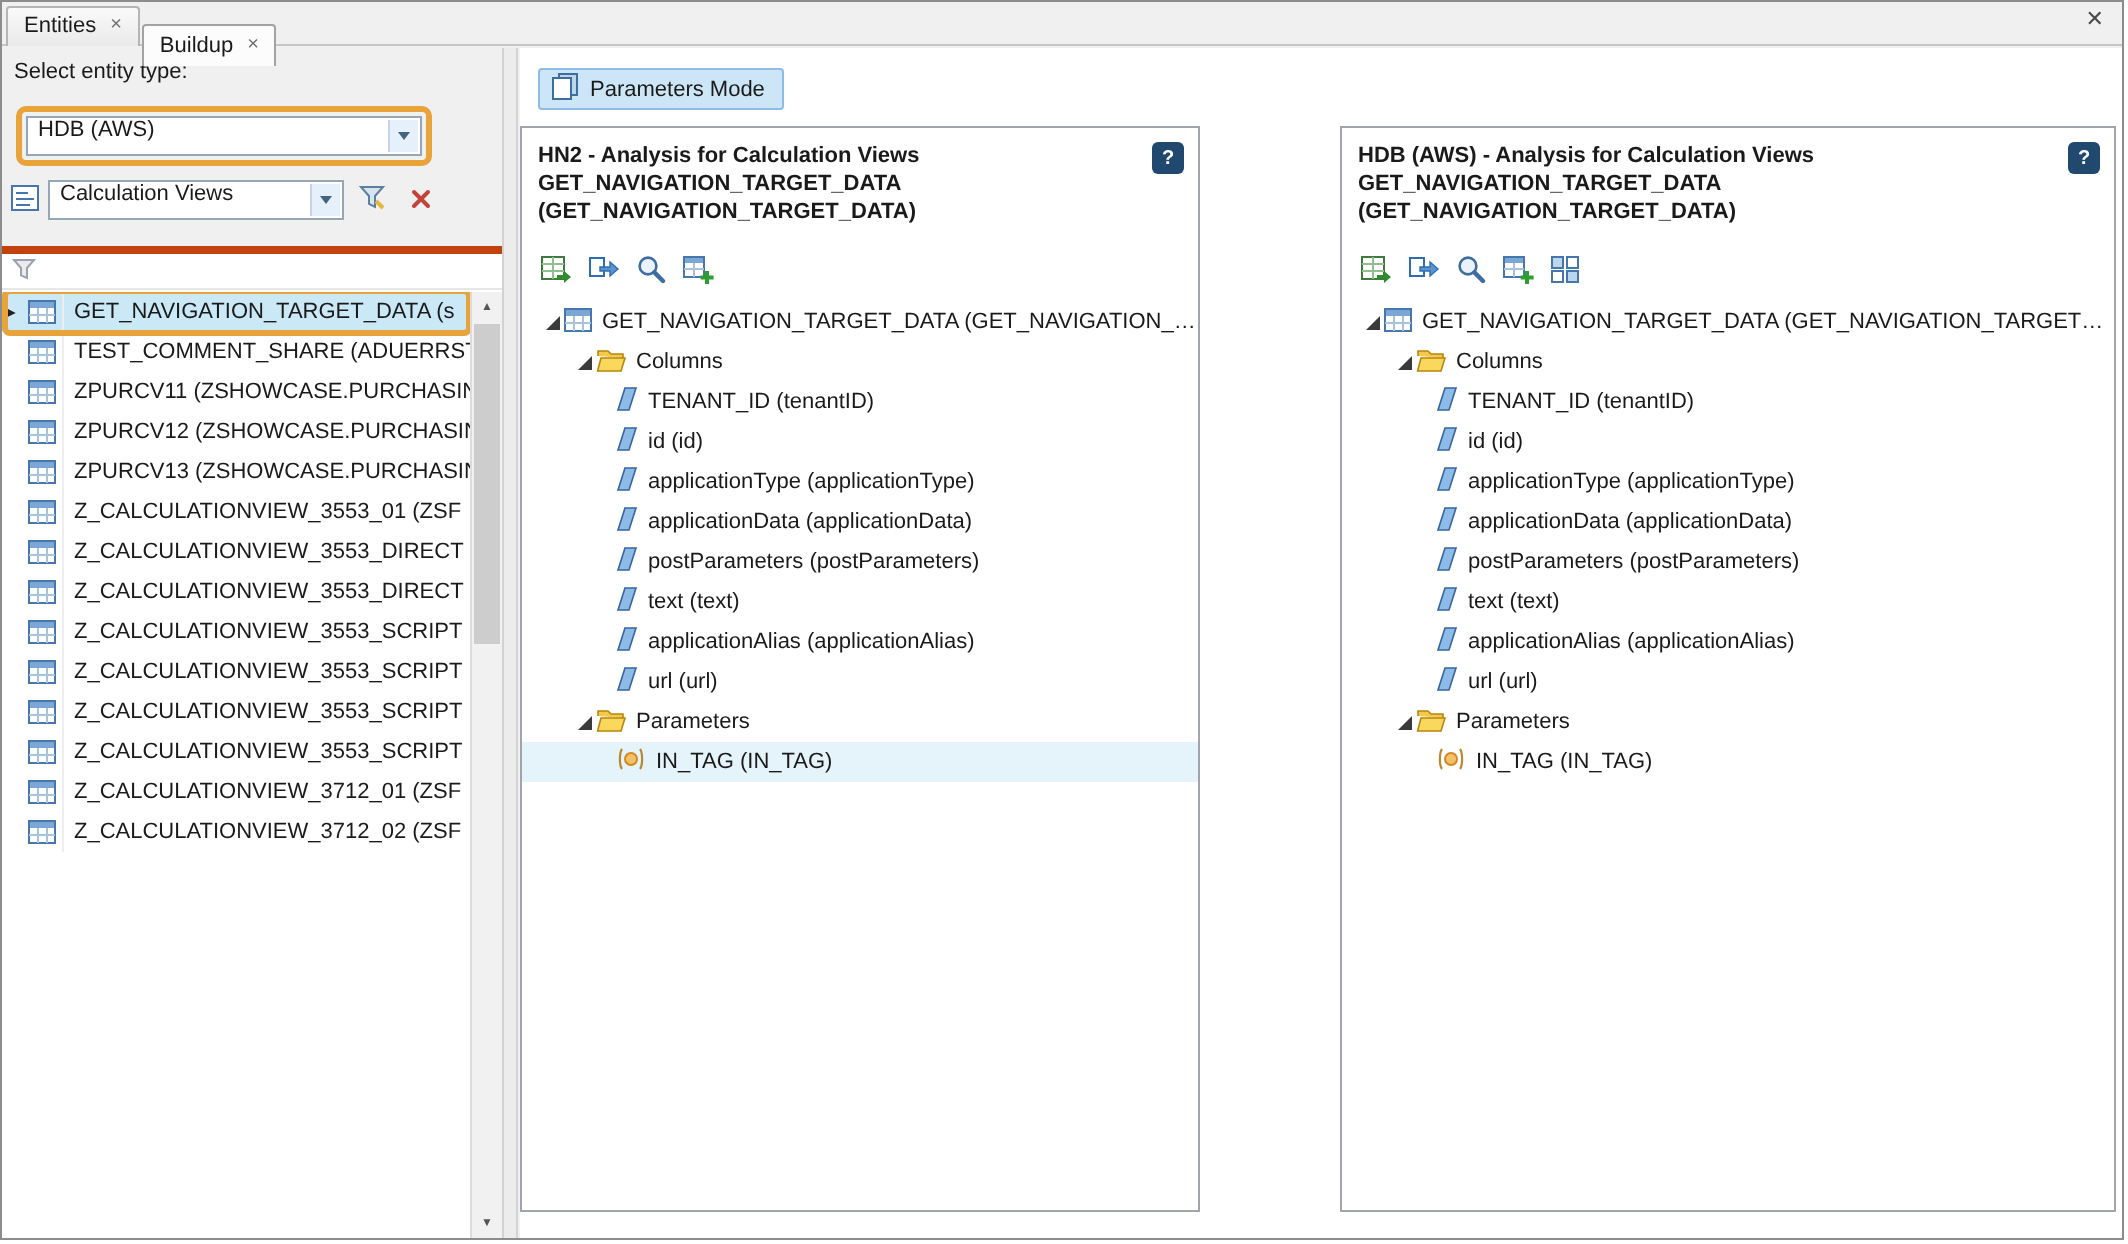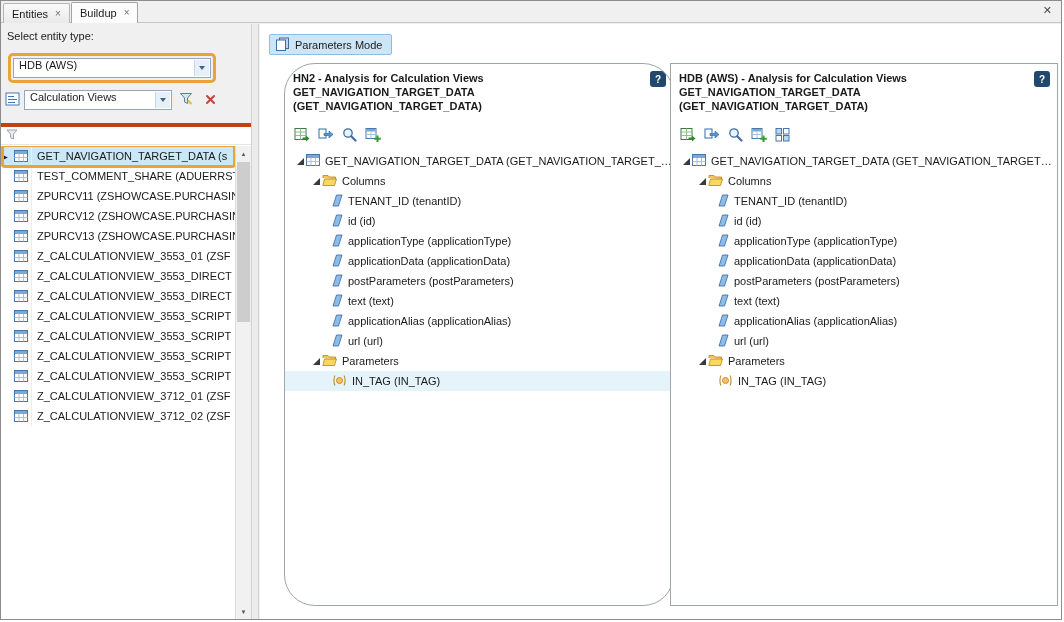--- a/index.html
+++ b/index.html
@@ -2,21 +2,21 @@
 <html style="--highlight: #E8A33A; --selection: #CBE8F6; --comparison_bg: #CDE6F7; --comparison_border: #8FBCE6; --help_bg: #21486E;"><head>
 <meta charset="utf-8">
 <style>
   * { box-sizing: border-box; }
   body { margin:0; background:#fff; font-family:"Liberation Sans", sans-serif; }
   .app { position:relative; width:1062px; height:620px; border:1px solid #8c8c8c;
          background:#f0f0f0; font-size:11px; color:#1a1a1a; overflow:hidden; }
 
   
   .tabbar { position:absolute; top:0; left:0; right:0; height:22px; background:#f0f0f0;
-            border-bottom:1px solid #c6c6c6; display:flex; align-items:flex-end; padding-left:2px; }
+            border-bottom:1px solid #c6c6c6; display:flex; align-items:center; padding-left:2px; }
   .tab { display:flex; align-items:center; gap:7px; height:20px; padding:0 8px;
          border:1px solid #b5b5b5; border-bottom:none; border-radius:2px 2px 0 0;
          background:linear-gradient(#fafafa,#e9e9e9); margin-right:1px; position:relative; top:1px; cursor:default; }
   .tab.active { background:#fcfcfc; height:21px; z-index:2; border-color:#a3a3a3;margin-top:20px; }
   .tab-close { color:#707070; font-size:10px; line-height:1; }
   .win-close { position:absolute; right:9px; top:4px; color:#4a4a4a; font-size:11px; line-height:1; }
 
   
   .sidebar { position:absolute; top:23px; left:0; width:250px; bottom:0; background:#f0f0f0; }
   .select-label { padding:6px 6px 0 6px; }
@@ -61,21 +61,21 @@
   .splitter { position:absolute; top:23px; left:250px; width:8px; bottom:0; background:#ececec;
               border-left:1px solid #d2d2d2; border-right:1px solid #d2d2d2; cursor:col-resize; }
   .main { position:absolute; top:23px; left:259px; right:0; bottom:0; background:#fff; }
 
   .cmp-btn { position:absolute; top:10px; left:9px; height:21px; display:inline-flex;
              align-items:center; gap:5px; padding:0 9px 0 5px;
              background:var(--comparison_bg,#CDE6F7); border:1px solid var(--comparison_border,#8FBCE6);
              border-radius:2px; font:11px "Liberation Sans",sans-serif; color:#1a1a1a; }
 
   .panel { position:absolute; top:39px; bottom:13px; background:#fff; border:1px solid #9fa5ab; overflow:hidden; }
-  .panel.left  { left:24px;   width:390px;border-radius:31px; }
+  .panel.left  { left:0;   width:340px; }
   .panel.right { left:410px; width:388px; }
   .panel-head { position:relative; padding:7px 30px 0 8px; }
   .ptitle div { font-weight:bold; line-height:14px; white-space:nowrap; overflow:hidden; }
   .help-btn { position:absolute; top:7px; right:7px; width:16px; height:16px;
               background:var(--help_bg,#21486E); color:#fff; border-radius:3px;
               display:flex; align-items:center; justify-content:center; font-size:10px; font-weight:bold; }
   .ptoolbar { display:flex; align-items:center; gap:8px; margin:12px 0 0 9px; height:18px; }
   .tbi { display:flex; }
 
   .tree { margin-top:8px; }

